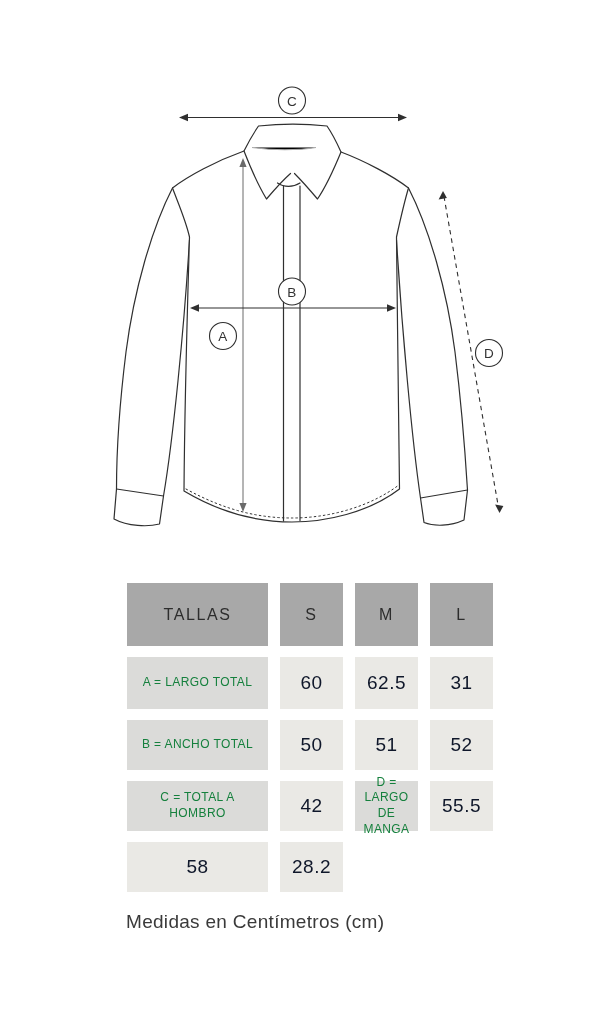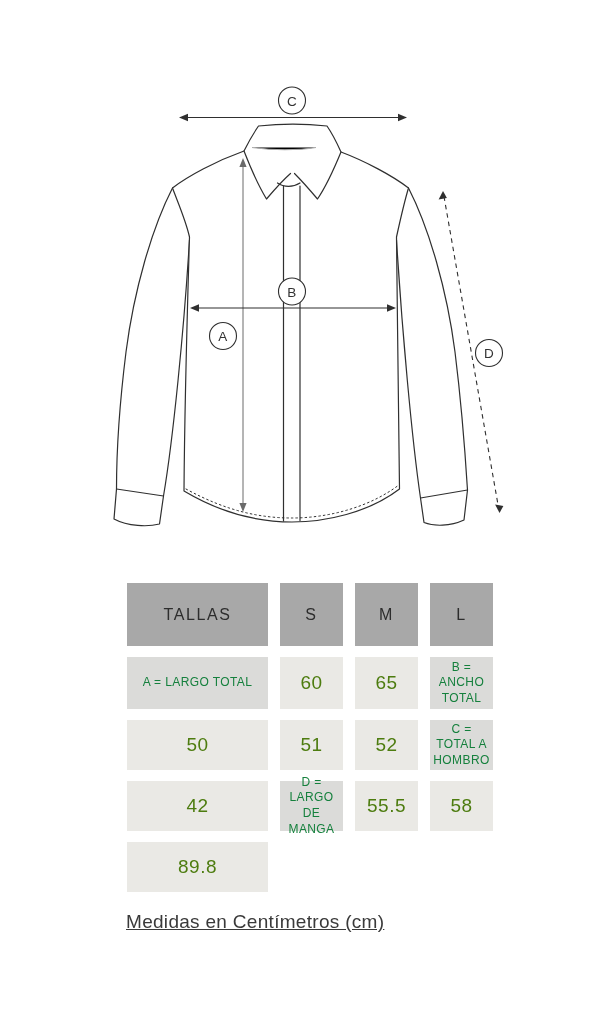--- a/index.html
+++ b/index.html
@@ -28,25 +28,25 @@
     position:absolute;left:127px;top:583px;
     display:grid;
     grid-template-columns:141px 63px 63px 63px;
     grid-template-rows:63px 52px 50px 50px 50px;
     column-gap:12px;row-gap:11px;
   }
   .cell{display:flex;align-items:center;justify-content:center;text-align:center;}
   .cell.head{background:var(--header-bg,#a8a8a8);font-size:16px;letter-spacing:1.6px;color:#2d2d2d;}
   .cell.label{background:var(--label-cell-bg,#dbdbd9);font-size:12px;letter-spacing:0.4px;line-height:1.3;color:#15803d;}
   .cell.label .wrap{display:inline-block;max-width:112px;}
-  .cell.value{background:var(--value-cell-bg,#eae9e5);font-size:19px;letter-spacing:0.5px;color:#4d7c0f;}
+  .cell.value{background:var(--value-cell-bg,#eae9e5);font-size:19px;letter-spacing:0.5px;color:#0f172a;}
 
   .units-note{
     position:absolute;left:126px;top:911px;margin:0;
-    font-size:19px;letter-spacing:0.3px;color:#3a3a3a;text-decoration:underline;
+    font-size:19px;letter-spacing:0.3px;color:#3a3a3a;
   }
 </style>
 </head>
 <body>
 
 <div class="page">
 
   <svg class="shirt" width="611" height="565" viewBox="0 0 611 565">
 
     <g>
@@ -126,36 +126,37 @@
   <div class="size-table">
     <div class="cell head">TALLAS</div>
     <div class="cell head">S</div>
     <div class="cell head">M</div>
     <div class="cell head">L</div>
 
     <div class="cell label">
         <span class="wrap">A = LARGO TOTAL</span>
       </div>
     <div class="cell value">60</div>
-    <div class="cell value">65</div>
+    <div class="cell value">62.5</div>
+    <div class="cell value">31</div>
 
     <div class="cell label">
         <span class="wrap">B = ANCHO TOTAL</span>
       </div>
     <div class="cell value">50</div>
     <div class="cell value">51</div>
     <div class="cell value">52</div>
 
     <div class="cell label">
         <span class="wrap">C = TOTAL A HOMBRO</span>
       </div>
     <div class="cell value">42</div>
 
     <div class="cell label">
         <span class="wrap">D = LARGO DE MANGA</span>
       </div>
     <div class="cell value">55.5</div>
     <div class="cell value">58</div>
-    <div class="cell value">89.8</div>
+    <div class="cell value">28.2</div>
   </div>
 
   <p class="units-note">Medidas en Centímetros (cm)</p>
 </div>
 
 </body></html>

